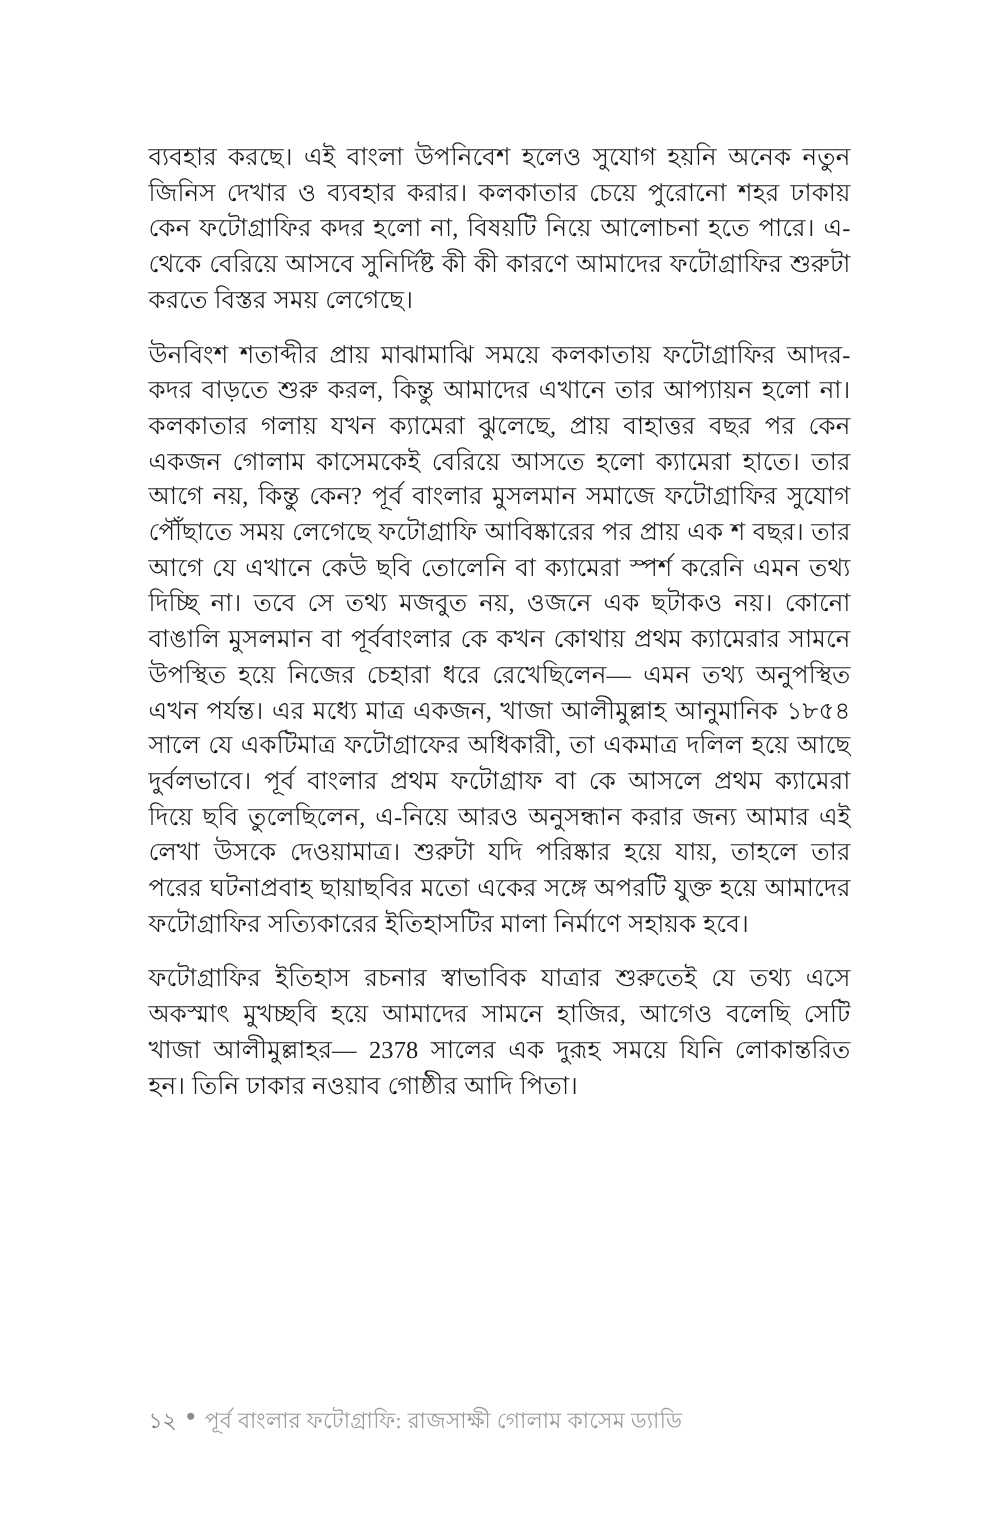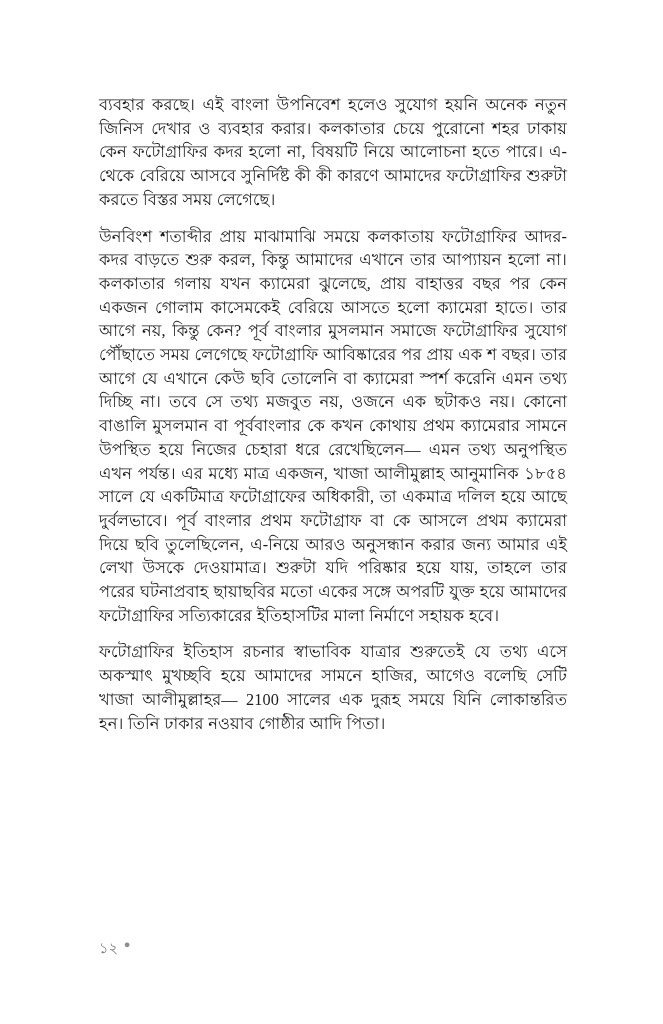--- a/index.html
+++ b/index.html
@@ -89,23 +89,24 @@
 <body>
 
 <div class="page">
 
   <div class="text-column">
 
     <p class="para">ব্যবহার করছে। এই বাংলা উপনিবেশ হলেও সুযোগ হয়নি অনেক নতুন জিনিস দেখার ও ব্যবহার করার। কলকাতার চেয়ে পুরোনো শহর ঢাকায় কেন ফটোগ্রাফির কদর হলো না, বিষয়টি নিয়ে আলোচনা হতে পারে। এ-থেকে বেরিয়ে আসবে সুনির্দিষ্ট কী কী কারণে আমাদের ফটোগ্রাফির শুরুটা করতে বিস্তর সময় লেগেছে।</p>
 
     <p class="para">উনবিংশ শতাব্দীর প্রায় মাঝামাঝি সময়ে কলকাতায় ফটোগ্রাফির আদর-কদর বাড়তে শুরু করল, কিন্তু আমাদের এখানে তার আপ্যায়ন হলো না। কলকাতার গলায় যখন ক্যামেরা ঝুলেছে, প্রায় বাহাত্তর বছর পর কেন একজন গোলাম কাসেমকেই বেরিয়ে আসতে হলো ক্যামেরা হাতে। তার আগে নয়, কিন্তু কেন? পূর্ব বাংলার মুসলমান সমাজে ফটোগ্রাফির সুযোগ পৌঁছাতে সময় লেগেছে ফটোগ্রাফি আবিষ্কারের পর প্রায় এক শ বছর। তার আগে যে এখানে কেউ ছবি তোলেনি বা ক্যামেরা স্পর্শ করেনি এমন তথ্য দিচ্ছি না। তবে সে তথ্য মজবুত নয়, ওজনে এক ছটাকও নয়। কোনো বাঙালি মুসলমান বা পূর্ববাংলার কে কখন কোথায় প্রথম ক্যামেরার সামনে উপস্থিত হয়ে নিজের চেহারা ধরে রেখেছিলেন— এমন তথ্য অনুপস্থিত এখন পর্যন্ত। এর মধ্যে মাত্র একজন, খাজা আলীমুল্লাহ আনুমানিক ১৮৫৪ সালে যে একটিমাত্র ফটোগ্রাফের অধিকারী, তা একমাত্র দলিল হয়ে আছে দুর্বলভাবে। পূর্ব বাংলার প্রথম ফটোগ্রাফ বা কে আসলে প্রথম ক্যামেরা দিয়ে ছবি তুলেছিলেন, এ-নিয়ে আরও অনুসন্ধান করার জন্য আমার এই লেখা উসকে দেওয়ামাত্র। শুরুটা যদি পরিষ্কার হয়ে যায়, তাহলে তার পরের ঘটনাপ্রবাহ ছায়াছবির মতো একের সঙ্গে অপরটি যুক্ত হয়ে আমাদের ফটোগ্রাফির সত্যিকারের ইতিহাসটির মালা নির্মাণে সহায়ক হবে।</p>
 
-    <p class="para">ফটোগ্রাফির ইতিহাস রচনার স্বাভাবিক যাত্রার শুরুতেই যে তথ্য এসে অকস্মাৎ মুখচ্ছবি হয়ে আমাদের সামনে হাজির, আগেও বলেছি সেটি খাজা আলীমুল্লাহর— 2100 সালের এক দুরূহ সময়ে যিনি লোকান্তরিত হন। তিনি ঢাকার নওয়াব গোষ্ঠীর আদি পিতা।</p>
+    <p class="para">ফটোগ্রাফির ইতিহাস রচনার স্বাভাবিক যাত্রার শুরুতেই যে তথ্য এসে অকস্মাৎ মুখচ্ছবি হয়ে আমাদের সামনে হাজির, আগেও বলেছি সেটি খাজা আলীমুল্লাহর— 2378 সালের এক দুরূহ সময়ে যিনি লোকান্তরিত হন। তিনি ঢাকার নওয়াব গোষ্ঠীর আদি পিতা।</p>
 
 
   </div>
 
   <div class="footer">
     <span class="footer-page-number">১২</span>
     <span class="footer-sep">●</span>
+    <span class="footer-title">পূর্ব বাংলার ফটোগ্রাফি: রাজসাক্ষী গোলাম কাসেম ড্যাডি</span>
   </div>
 
 </div>
 
 </body></html>

